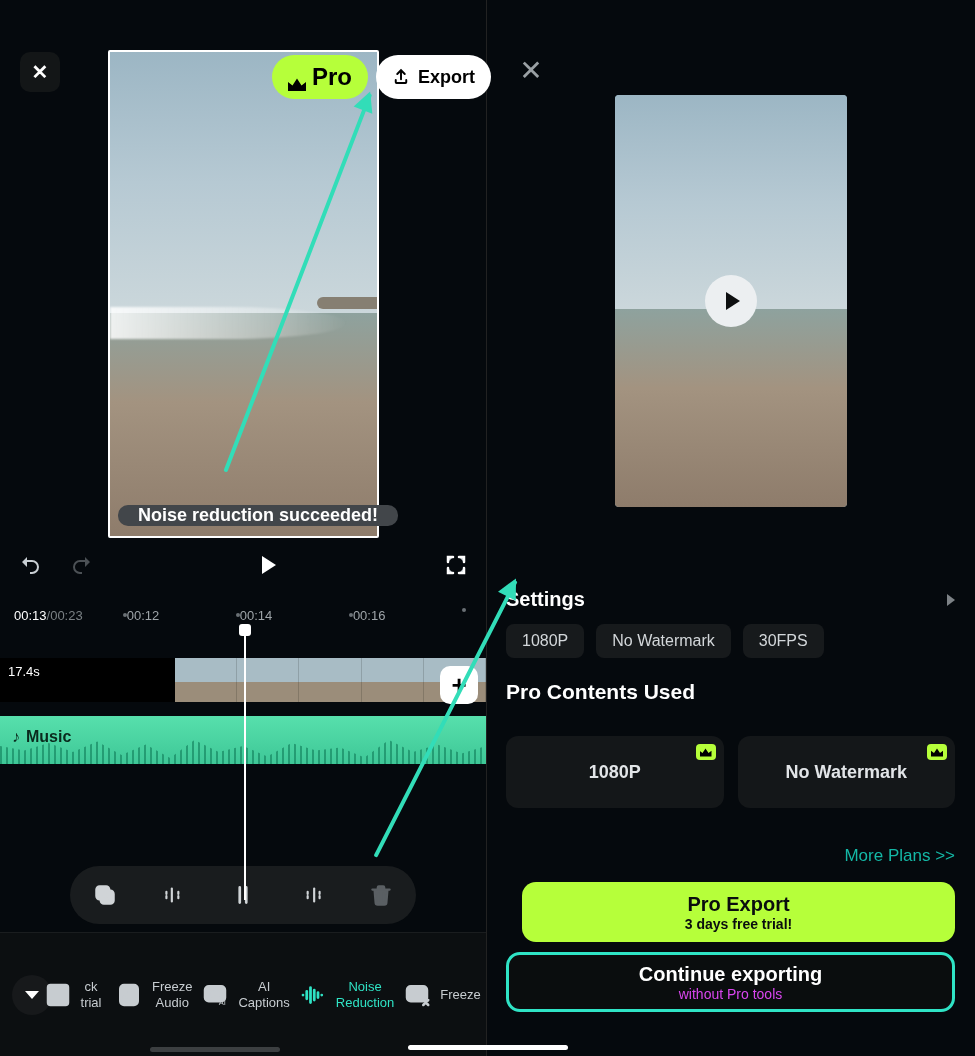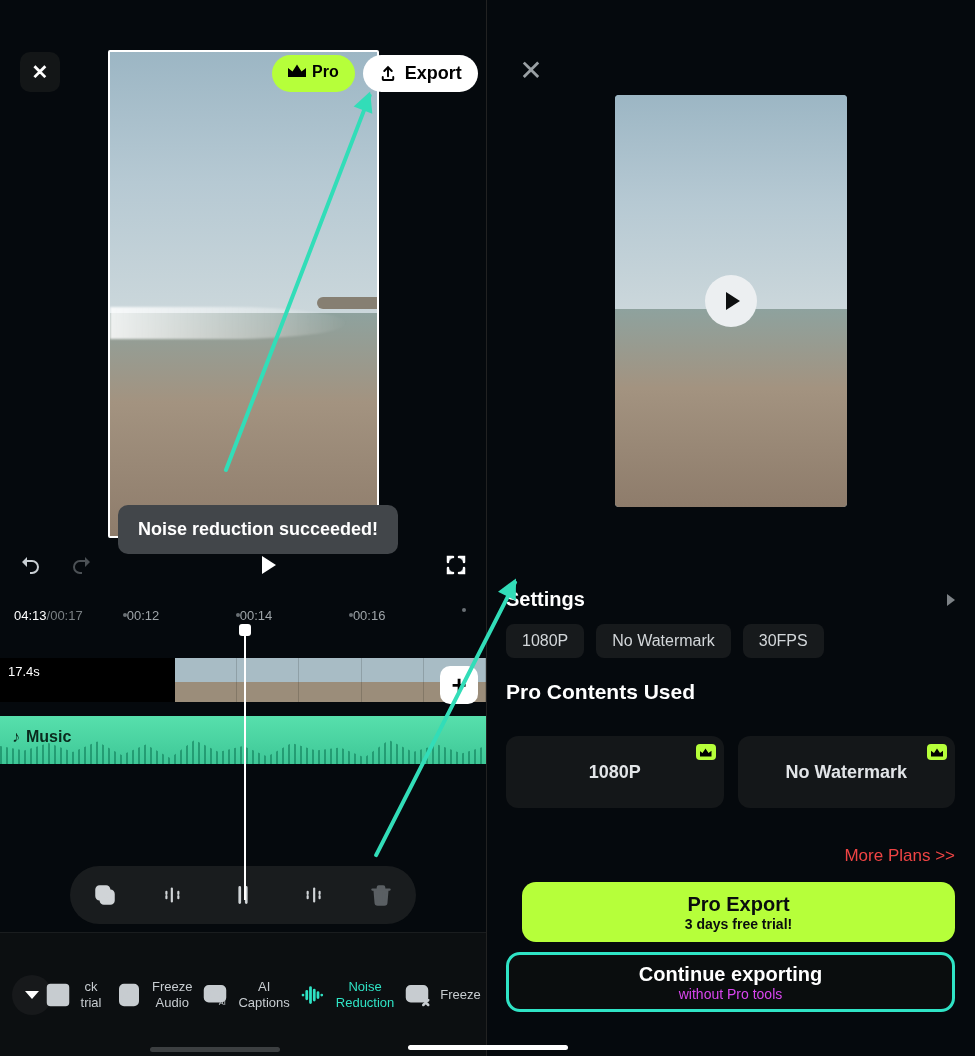--- a/index.html
+++ b/index.html
@@ -36,37 +36,37 @@
   .sea { position:absolute; top:54%; left:0; right:0; bottom:0;
     background: linear-gradient(#8ea29e,#a39380 40%,#8e7c6b);}
   .wave { position:absolute; top:255px; left:0; right:30px; height:32px;
     background: linear-gradient(90deg, rgba(255,255,255,.85), rgba(255,255,255,.3) 70%, transparent);
     border-radius: 0 50% 50% 0; filter: blur(1px);}
   .land { position:absolute; top:245px; right:0; width:60px; height:12px;
     background:#6a5a46; border-radius:6px 0 0 6px; opacity:.7;}
 
   .top-badges { position:absolute; top:55px; left:272px; display:flex; gap:8px; }
   .pro-badge {
-    background:#b6ff3a; color:#000; font-weight:800; font-size:16px;
-    border-radius:22px; padding:8px 16px; display:flex; align-items:flex-start; gap:6px;
+    background:#b6ff3a; color:#000; font-weight:800; font-size:24px;
+    border-radius:22px; padding:8px 16px; display:flex; align-items:flex-end; gap:6px;
   }
   .crown { display:inline-block; width:18px; height:14px; position:relative; }
   .crown::before { content:""; position:absolute; inset:0;
     background:#000; clip-path: polygon(0 100%,0 35%,25% 60%,50% 10%,75% 60%,100% 35%,100% 100%);}
   .crown-sm { width:14px; height:11px; }
   .crown-sm::before { background:#000; }
 
   .export-badge {
     background:#fff; color:#000; font-weight:700; font-size:18px;
     border-radius:22px; padding:8px 16px; display:flex; align-items:center; gap:8px;
   }
 
   .toast {
     position:absolute; top:505px; left:118px;
-    background:#42464a; color:#fff; padding:14px 20px; border-radius:10px;
+    background:#42464a; color:#fff; padding:0 20px; border-radius:10px;
     font-size:18px; font-weight:600; z-index:5;
   }
 
   .playbar { position:absolute; top:550px; left:0; right:0; height:30px;
     display:flex; align-items:center; justify-content:space-between; padding:0 18px;}
   .pb-icon { width:24px; height:24px; fill:#c9cfd3; }
   .pb-left, .pb-right { display:flex; gap:28px; }
   .pb-icon.dim { fill:#4c5155; }
   .play-tri { width:0;height:0;border-left:14px solid #fff;border-top:9px solid transparent;border-bottom:9px solid transparent;}
 
@@ -166,21 +166,21 @@
   .pro-used-h { position:absolute; top:680px; left:506px; font-size:21px; font-weight:800;}
 
   .cards { position:absolute; top:736px; left:506px; right:20px; display:flex; gap:14px;}
   .card { flex:1; background:#141719; border-radius:12px; height:72px; position:relative;
     display:flex; align-items:center; justify-content:center; font-size:18px; color:#e2e5e8; font-weight:600;}
   .card .crown-badge { position:absolute; top:8px; right:8px; width:20px; height:16px; background:#b6ff3a; border-radius:4px;
     display:flex; align-items:center; justify-content:center;}
   .card .crown-badge .crown::before{ background:#000; }
   .card .crown-badge .crown{width:12px;height:9px;}
 
-  .more-plans { position:absolute; top:846px; right:20px; color:#ef4444; font-size:17px;}
+  .more-plans { position:absolute; top:846px; right:20px; color:#14b8a6; font-size:17px;}
 
   .pro-export-btn {
     position:absolute; top:882px; left:506px; right:20px; height:60px;
     background:#b6ff3a; border-radius:14px; display:flex; flex-direction:column; align-items:center; justify-content:center;
     color:#0a0d0e;
     margin-left:16px;
   }
   .pro-export-btn .t1{font-size:20px;font-weight:800;}
   .pro-export-btn .t2{font-size:14px;font-weight:600;}
 
@@ -243,22 +243,22 @@
     </div>
     <div class="play-tri"></div>
     <div class="pb-right">
       <svg class="pb-icon" viewBox="0 0 24 24" fill="none" stroke="#fff" stroke-width="2.5" stroke-linecap="round">
           <path d="M4 9V4h5M20 9V4h-5M4 15v5h5M20 15v5h-5"></path>
         </svg>
     </div>
   </div>
 
   <div class="time-row">
-    <span class="cur">04:13</span>
-      <span style="color:#7a8084">/00:17</span>
+    <span class="cur">00:13</span>
+      <span style="color:#7a8084">/00:23</span>
     <div class="time-ticks">
       <div class="tick-cell">
           <span class="dot"></span>
           <span>00:12</span>
         </div>
       <div class="tick-cell">
           <span class="dot"></span>
           <span>00:14</span>
         </div>
       <div class="tick-cell">

